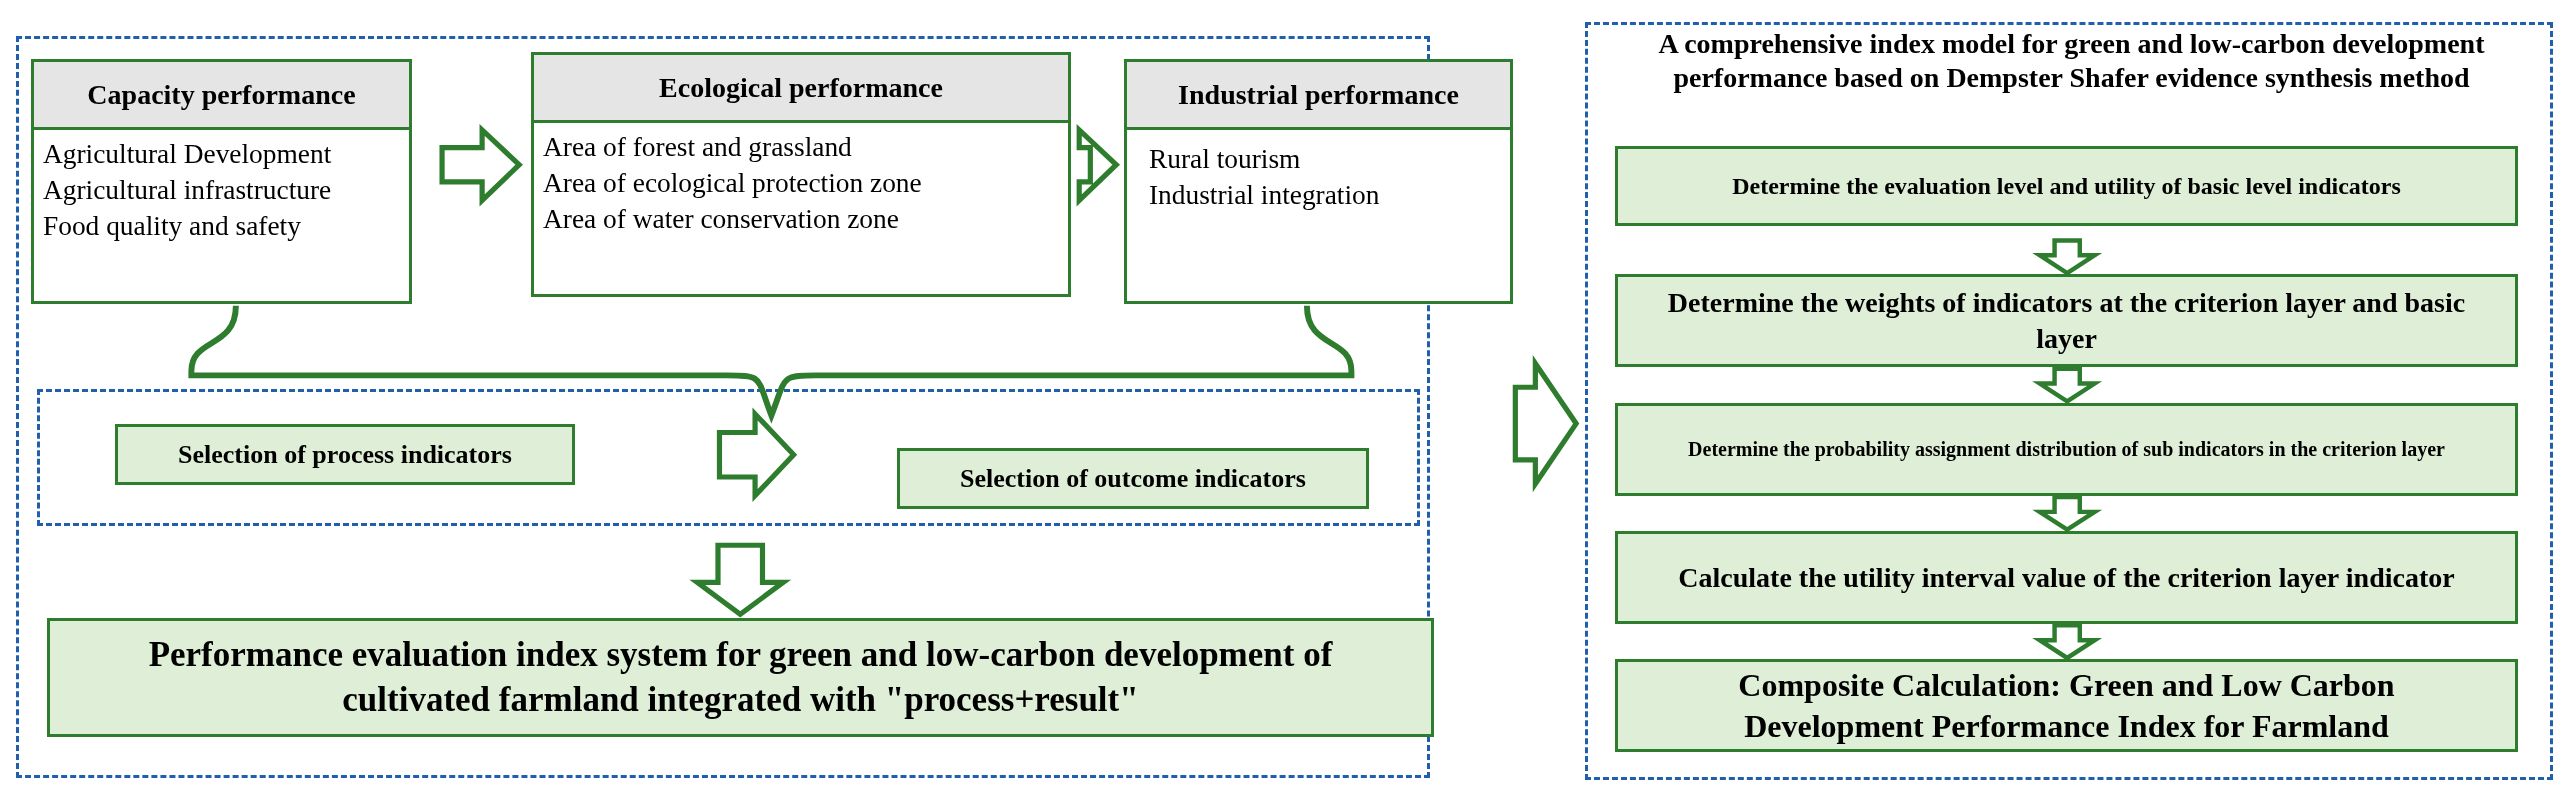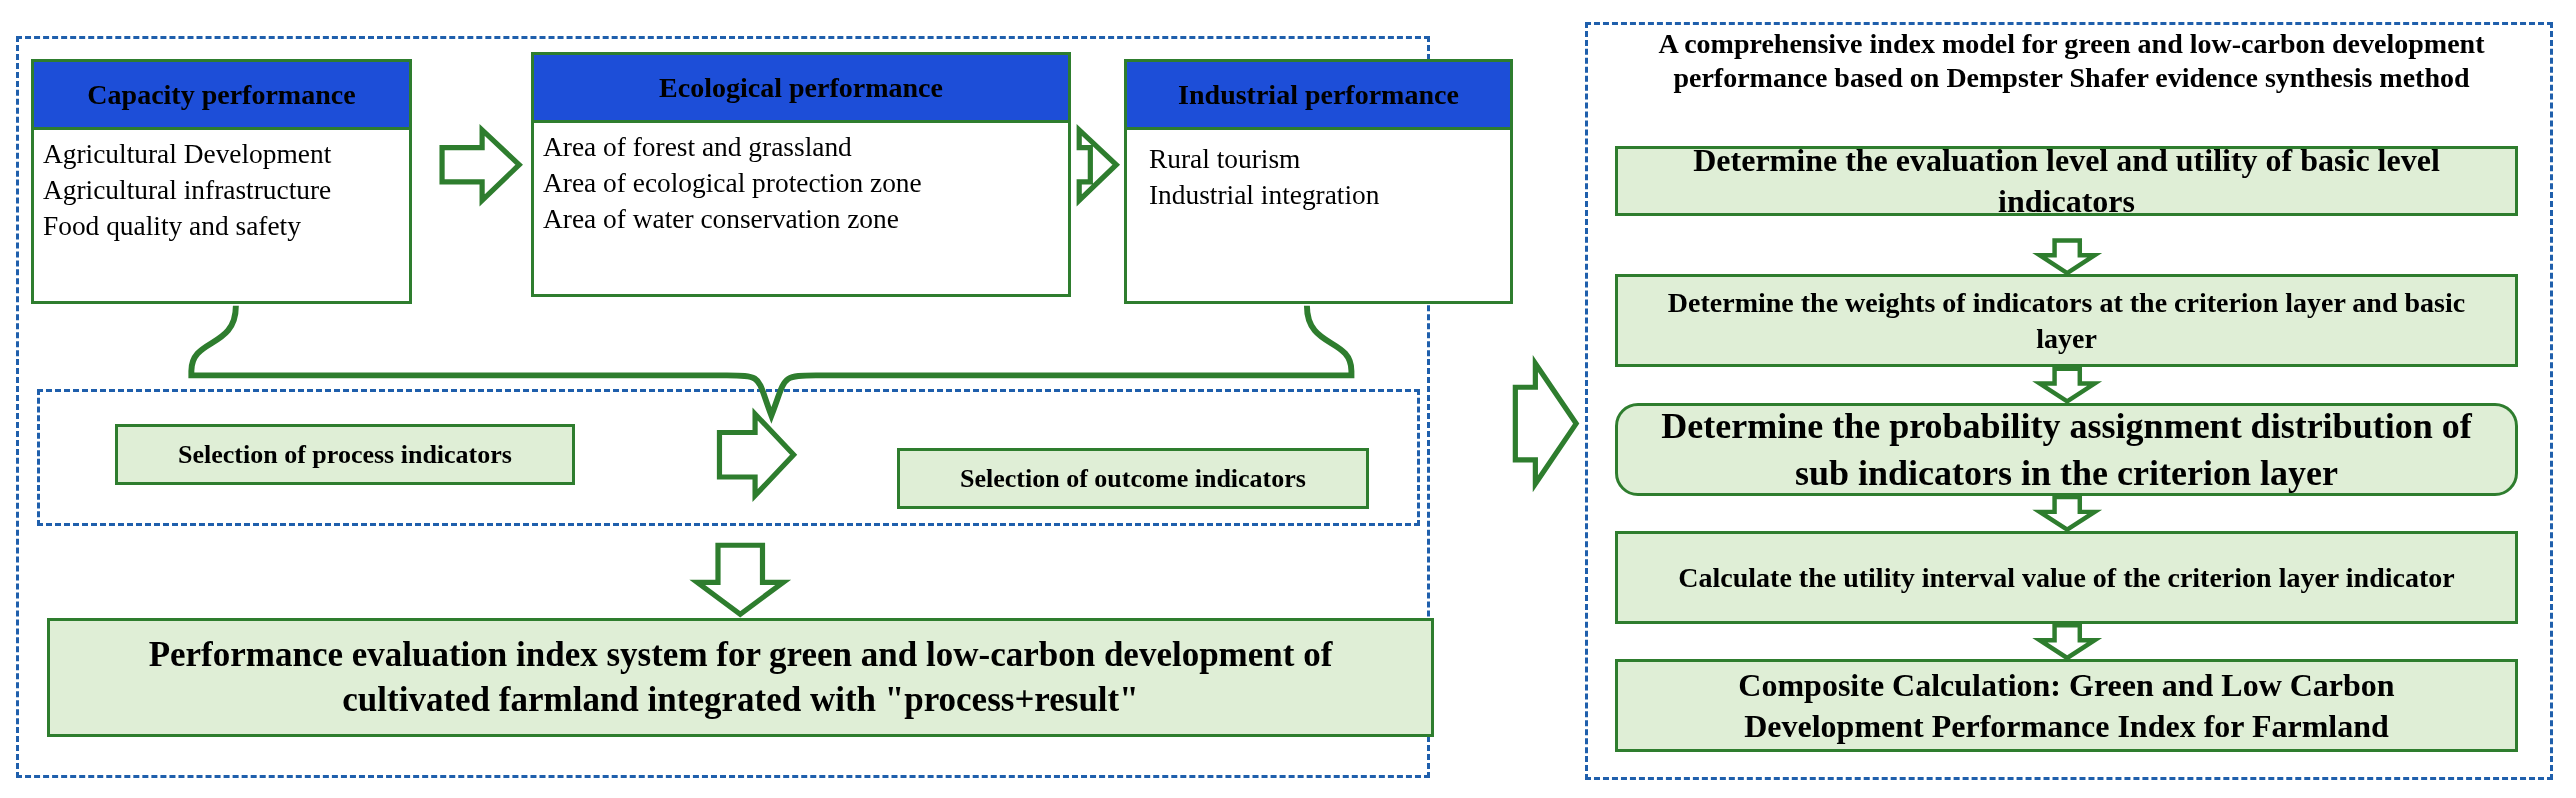--- a/index.html
+++ b/index.html
@@ -37,21 +37,21 @@
   }
   .card {
     position: absolute;
     box-sizing: border-box;
     border: 3px solid #2e7d2e;
     background: #ffffff;
     display: flex;
     flex-direction: column;
   }
   .card-head {
-    background: #1d4ed8;
+    background: #e5e5e5;
     border-bottom: 3.7px solid #2e7d2e;
     font-weight: bold;
     text-align: center;
     display: flex;
     align-items: center;
     justify-content: center;
     box-sizing: border-box;
   }
   .card-body {
     flex: 1;
@@ -127,25 +127,25 @@
   <div class="gbox centered-text" style="left:115px; top:424px; width:460px; height:61px; font-size:26px;">Selection of process indicators</div>
 
   <div class="gbox centered-text" style="left:897px; top:448px; width:472px; height:61px; font-size:26px;">Selection of outcome indicators</div>
 
   <div class="gbox centered-text" style="left:47px; top:618px; width:1387px; height:119px; font-size:35px; padding:0 89px;">Performance evaluation index system for green and low-carbon development of cultivated farmland integrated with "process+result"</div>
 
   <div class="dashed-panel" style="left:1585px; top:22px; width:968px; height:758px;"></div>
 
   <div class="panel-title" style="left:1610px; top:27px; width:923px; font-size:28px;">A comprehensive index model for green and low-carbon development performance based on Dempster Shafer evidence synthesis method</div>
 
-  <div class="gbox centered-text" style="left:1615px; top:146px; width:903px; height:70px; font-size:32px; padding:0 30px;">Determine the evaluation level and utility of basic level indicators</div>
+  <div class="gbox centered-text" style="left:1615px; top:146px; width:903px; height:80px; font-size:24px; padding:0 30px;">Determine the evaluation level and utility of basic level indicators</div>
 
   <div class="gbox centered-text" style="left:1615px; top:274px; width:903px; height:93px; font-size:28px; padding:0 30px;">Determine the weights of indicators at the criterion layer and basic layer</div>
 
-  <div class="gbox centered-text" style="left:1615px; top:403px; width:903px; height:93px; font-size:36px; padding:0 30px;border-radius:23px;">Determine the probability assignment distribution of sub indicators in the criterion layer</div>
+  <div class="gbox centered-text" style="left:1615px; top:403px; width:903px; height:93px; font-size:20px; padding:0 30px;">Determine the probability assignment distribution of sub indicators in the criterion layer</div>
 
   <div class="gbox centered-text" style="left:1615px; top:531px; width:903px; height:93px; font-size:28px; padding:0 30px;">Calculate the utility interval value of the criterion layer indicator</div>
 
   <div class="gbox centered-text" style="left:1615px; top:659px; width:903px; height:93px; font-size:32px; padding:0 30px;">Composite Calculation: Green and Low Carbon Development Performance Index for Farmland</div>
 
   <svg class="overlay" viewBox="0 0 3473 1077">
     <g fill="none" stroke="#2e7d2e" stroke-width="7">
 
       <g>
         <path d="M 596,199 L 650,199 L 650,175 L 700,222 L 650,270 L 650,245 L 596,245 Z" fill="#ffffff" stroke="#2e7d2e" stroke-width="7"></path>

